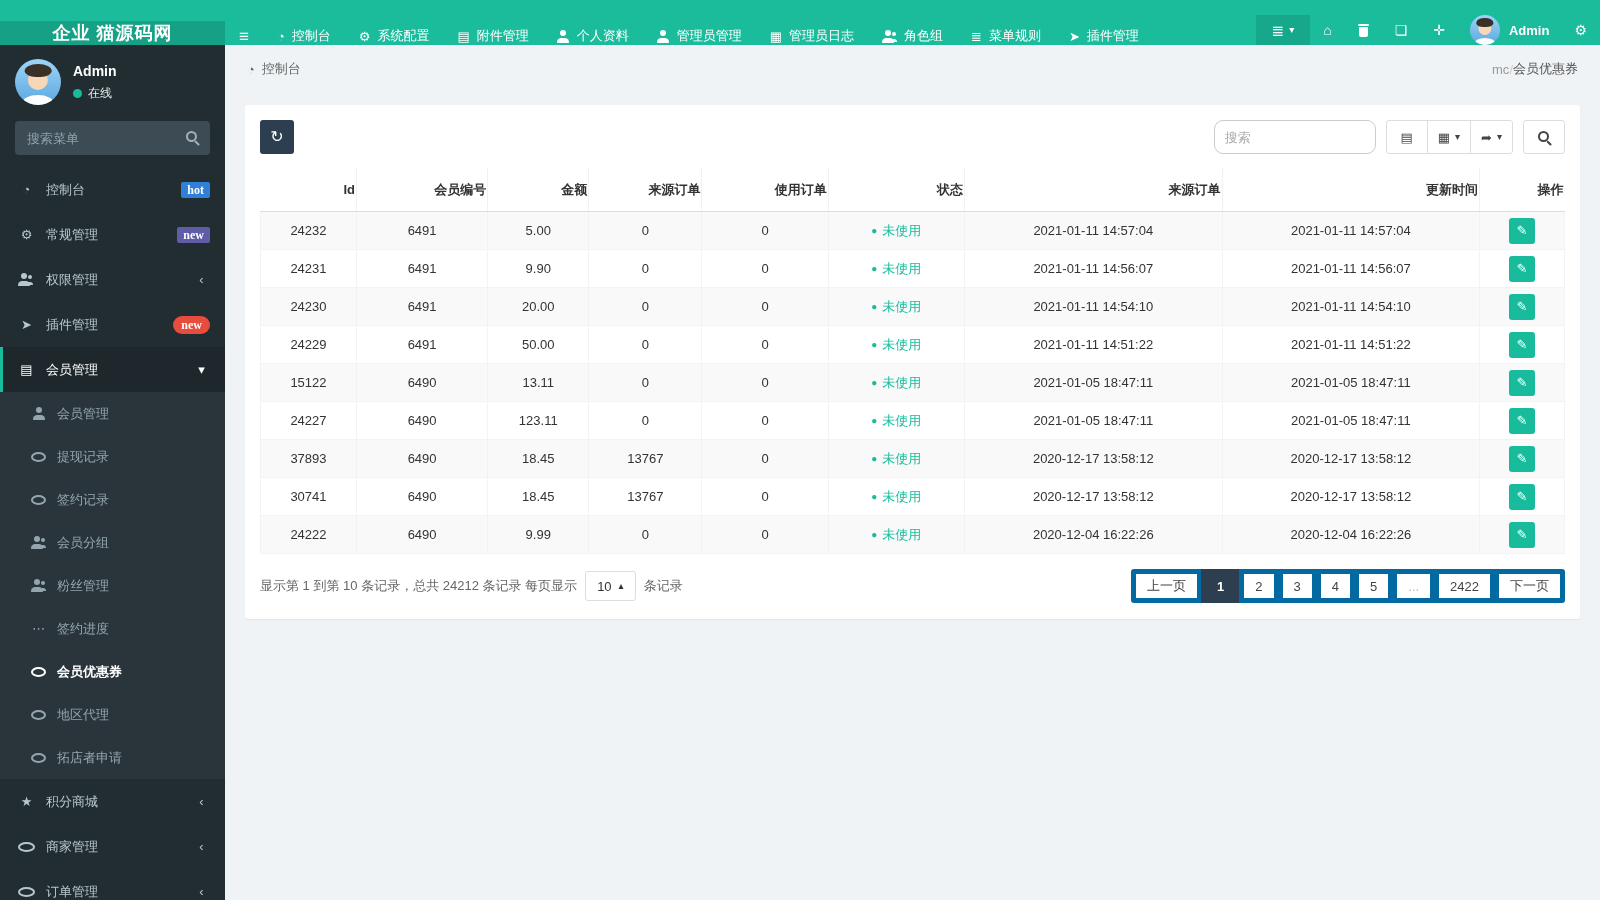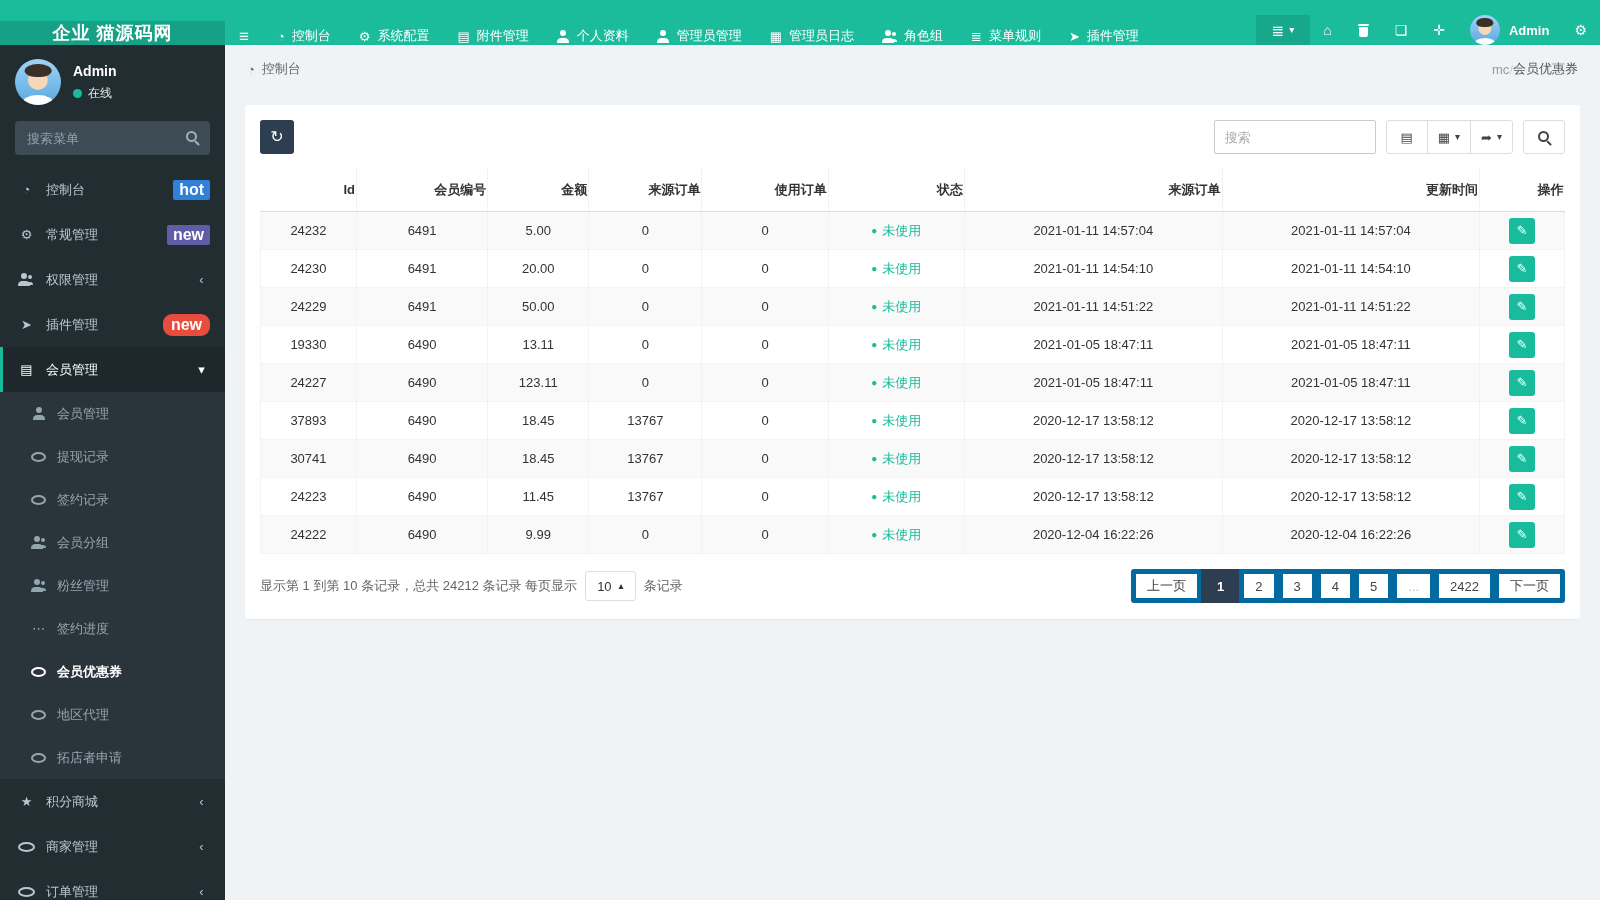--- a/index.html
+++ b/index.html
@@ -52,38 +52,38 @@
   .side-search input::placeholder{color:#8fa3ad;}
   .side-search .ic{position:absolute;right:11px;top:10px;color:#9fb2bb;}
   .menu-item{display:flex;align-items:center;gap:11px;height:45px;padding:0 15px 0 15px;cursor:pointer;border-left:3px solid transparent;box-sizing:border-box;}
   .menu-item .ic{width:17px;color:inherit;}
   .menu-item .lbl{flex:1;}
   .menu-item.open{background:var(--sidebar_active_bg);border-left-color:var(--accent);color:#fff;}
   .submenu{background:var(--submenu_bg);}
   .sub-item{display:flex;align-items:center;gap:11px;height:43px;padding:0 15px 0 31px;color:#93a6ae;cursor:pointer;}
   .sub-item .ic{width:15px;}
   .sub-item.active{color:#fff;font-weight:bold;}
-  .badge{font-size:16px;color:#fff;border-radius:2px;padding:2px 6px;font-weight:bold;line-height:1;}
+  .badge{font-size:12px;color:#fff;border-radius:2px;padding:2px 6px;font-weight:bold;line-height:1;font-family:Liberation Serif, serif;}
   .badge.pill{border-radius:9px;padding:3px 8px;}
   .arrow{color:#7b8d96;font-size:13px;}
 
   
   .main{position:absolute;left:225px;top:45px;right:0;bottom:0;overflow:hidden;}
   .breadcrumb-bar{height:48px;display:flex;align-items:center;padding:0 22px;color:#666;font-size:13px;}
   .crumb-left{display:flex;align-items:center;gap:7px;cursor:pointer;}
   .crumb-right{margin-left:auto;display:flex;align-items:center;color:#999;}
   .crumb-sep{color:#ccc;}
   .crumb-current{color:#555;}
 
   .panel{margin:12px 20px 0;background:#fff;border-radius:3px;padding:15px;box-shadow:0 1px 1px rgba(0,0,0,.05);}
   .toolbar{display:flex;align-items:center;margin-bottom:14px;}
   .btn{display:inline-flex;align-items:center;justify-content:center;border:1px solid transparent;border-radius:3px;cursor:pointer;font-size:13px;background:#fff;}
   .btn-navy{width:34px;height:34px;background:var(--navy);color:#fff;font-size:16px;}
   .toolbar-right{margin-left:auto;display:flex;align-items:center;}
-  .search-input{width:162px;height:34px;border:1px solid #ccc;border-radius:2px;padding:0 10px;font-size:13px;color:#333;box-sizing:border-box;outline:none;margin-right:10px;}
+  .search-input{width:162px;height:34px;border:1px solid #ccc;border-radius:9px;padding:0 10px;font-size:13px;color:#333;box-sizing:border-box;outline:none;margin-right:10px;}
   .search-input::placeholder{color:#aaa;}
   .btn-group{display:flex;margin-right:10px;}
   .btn-light{height:34px;min-width:42px;background:#fff;border:1px solid #ddd;color:#444;display:inline-flex;gap:5px;padding:0 10px;border-radius:0;margin-left:-1px;box-sizing:border-box;}
   .btn-group .btn-light:first-child{border-radius:3px 0 0 3px;margin-left:0;}
   .btn-group .btn-light:last-child{border-radius:0 3px 3px 0;}
   .btn-lone{border-radius:3px;margin-left:0;}
 
   table.grid{width:100%;border-collapse:collapse;font-size:13px;color:#333;table-layout:fixed;}
   table.grid th{height:41px;font-weight:bold;text-align:right;border-bottom:1px solid #ddd;border-left:1px solid #f1f1f1;border-right:1px solid #f1f1f1;background:#fff;}
   table.grid th:first-child{border-left:none;}  table.grid th:last-child{border-right:none;}
@@ -356,20 +356,36 @@
                   <span class="sdot">●</span>
                   <span>未使用</span>
                 </span></td>
               <td>2021-01-11 14:57:04</td>
               <td>2021-01-11 14:57:04</td>
               <td><button class="edit-btn">
                   <span class="ic">✎</span>
                 </button></td>
             </tr>
             <tr>
+              <td>24231</td>
+              <td>6491</td>
+              <td>9.90</td>
+              <td>0</td>
+              <td>0</td>
+              <td><span class="status">
+                  <span class="sdot">●</span>
+                  <span>未使用</span>
+                </span></td>
+              <td>2021-01-11 14:56:07</td>
+              <td>2021-01-11 14:56:07</td>
+              <td><button class="edit-btn">
+                  <span class="ic">✎</span>
+                </button></td>
+            </tr>
+            <tr>
               <td>24230</td>
               <td>6491</td>
               <td>20.00</td>
               <td>0</td>
               <td>0</td>
               <td><span class="status">
                   <span class="sdot">●</span>
                   <span>未使用</span>
                 </span></td>
               <td>2021-01-11 14:54:10</td>
@@ -388,21 +404,21 @@
                   <span class="sdot">●</span>
                   <span>未使用</span>
                 </span></td>
               <td>2021-01-11 14:51:22</td>
               <td>2021-01-11 14:51:22</td>
               <td><button class="edit-btn">
                   <span class="ic">✎</span>
                 </button></td>
             </tr>
             <tr>
-              <td>19330</td>
+              <td>15122</td>
               <td>6490</td>
               <td>13.11</td>
               <td>0</td>
               <td>0</td>
               <td><span class="status">
                   <span class="sdot">●</span>
                   <span>未使用</span>
                 </span></td>
               <td>2021-01-05 18:47:11</td>
               <td>2021-01-05 18:47:11</td>
@@ -439,36 +455,20 @@
               <td>2020-12-17 13:58:12</td>
               <td>2020-12-17 13:58:12</td>
               <td><button class="edit-btn">
                   <span class="ic">✎</span>
                 </button></td>
             </tr>
             <tr>
               <td>30741</td>
               <td>6490</td>
               <td>18.45</td>
-              <td>13767</td>
-              <td>0</td>
-              <td><span class="status">
-                  <span class="sdot">●</span>
-                  <span>未使用</span>
-                </span></td>
-              <td>2020-12-17 13:58:12</td>
-              <td>2020-12-17 13:58:12</td>
-              <td><button class="edit-btn">
-                  <span class="ic">✎</span>
-                </button></td>
-            </tr>
-            <tr>
-              <td>24223</td>
-              <td>6490</td>
-              <td>11.45</td>
               <td>13767</td>
               <td>0</td>
               <td><span class="status">
                   <span class="sdot">●</span>
                   <span>未使用</span>
                 </span></td>
               <td>2020-12-17 13:58:12</td>
               <td>2020-12-17 13:58:12</td>
               <td><button class="edit-btn">
                   <span class="ic">✎</span>

